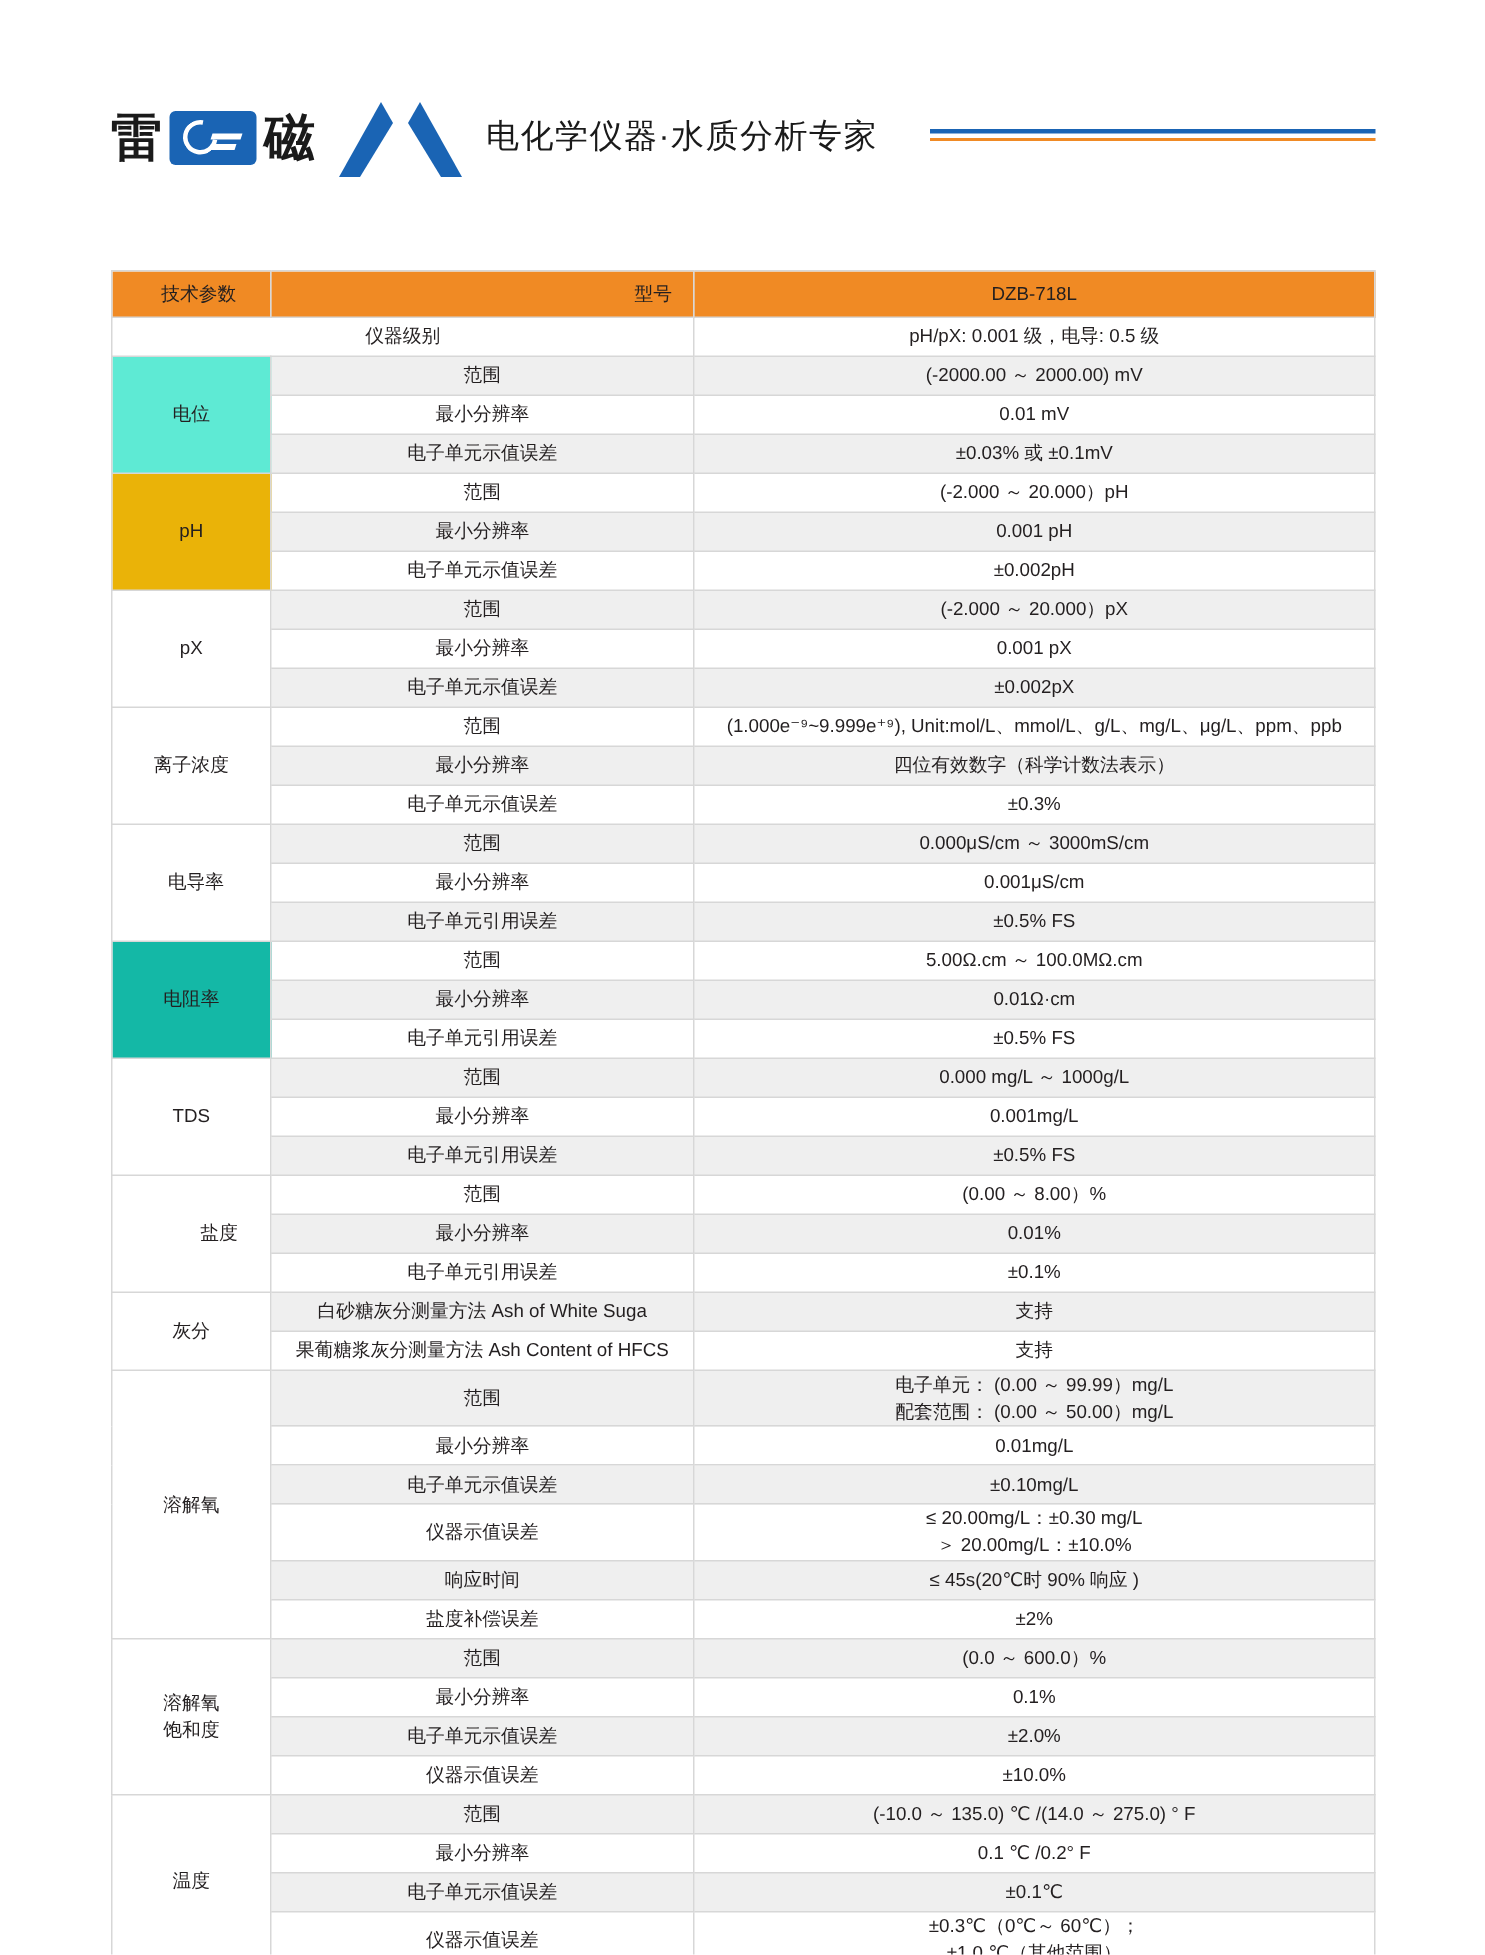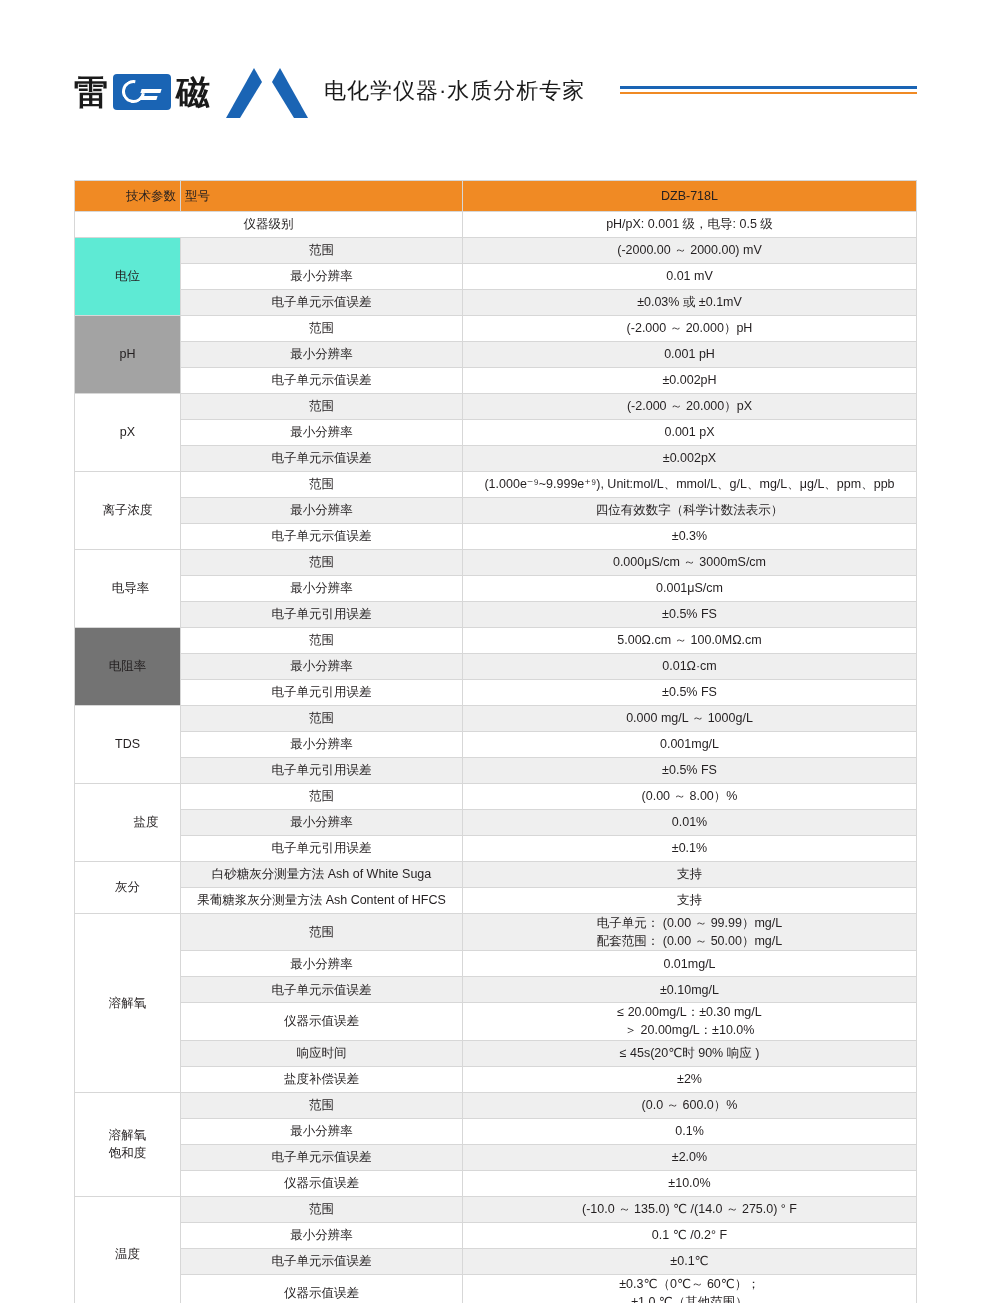--- a/index.html
+++ b/index.html
@@ -144,25 +144,25 @@
   }
   .hdr td {
     background: #f08a24;
     color: #ffffff;
     font-weight: bold;
     font-size: 13px;
     height: 30px;
     border-color: #f08a24;
   }
   .hdr td.left {
+    text-align: center;
+    padding-left: 14px;
+  }
+  .hdr td.modellbl {
     text-align: right;
-    padding-left: 14px;
-  }
-  .hdr td.modellbl {
-    text-align: left;
     padding-right: 14px;
   }
   td.grp {
     font-size: 13px;
     background: #ffffff;
   }
   tr.shade td {
     background: #efefef;
   }
   td.row-h {
@@ -228,21 +228,21 @@
           </tr>
           <tr>
             <td class="sub-left row-h">最小分辨率</td>
             <td class="val row-h">0.01 mV</td>
           </tr>
           <tr class="shade">
             <td class="sub-left row-h">电子单元示值误差</td>
             <td class="val row-h">±0.03% 或 ±0.1mV</td>
           </tr>
           <tr>
-            <td class="grp" rowspan="3" style="background: #a3a3a3;">pH</td>
+            <td class="grp" rowspan="3" style="background: #eab308;">pH</td>
             <td class="sub-left row-h">范围</td>
             <td class="val row-h">(-2.000 ～ 20.000）pH</td>
           </tr>
           <tr class="shade">
             <td class="sub-left row-h">最小分辨率</td>
             <td class="val row-h">0.001 pH</td>
           </tr>
           <tr>
             <td class="sub-left row-h">电子单元示值误差</td>
             <td class="val row-h">±0.002pH</td>
@@ -280,21 +280,21 @@
           </tr>
           <tr>
             <td class="sub-left row-h">最小分辨率</td>
             <td class="val row-h">0.001μS/cm</td>
           </tr>
           <tr class="shade">
             <td class="sub-left row-h">电子单元引用误差</td>
             <td class="val row-h">±0.5% FS</td>
           </tr>
           <tr>
-            <td class="grp" rowspan="3" style="background: #737373;">电阻率</td>
+            <td class="grp" rowspan="3" style="background: #14b8a6;">电阻率</td>
             <td class="sub-left row-h">范围</td>
             <td class="val row-h">5.00Ω.cm ～ 100.0MΩ.cm</td>
           </tr>
           <tr class="shade">
             <td class="sub-left row-h">最小分辨率</td>
             <td class="val row-h">0.01Ω·cm</td>
           </tr>
           <tr>
             <td class="sub-left row-h">电子单元引用误差</td>
             <td class="val row-h">±0.5% FS</td>

